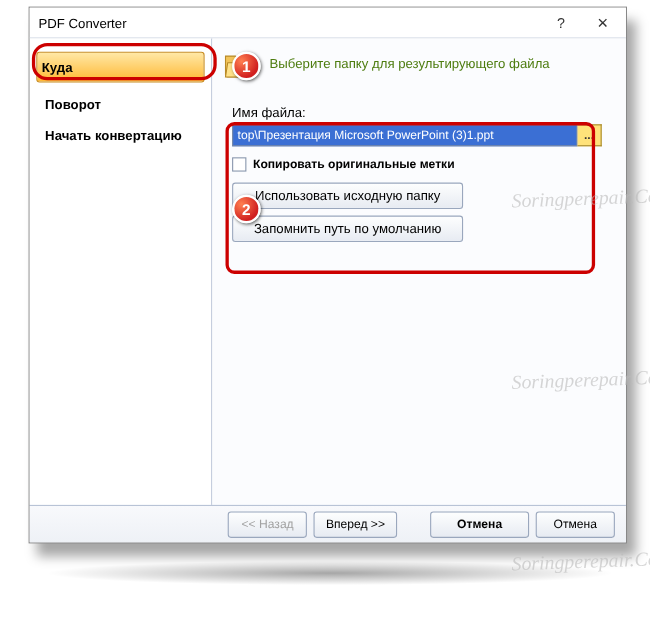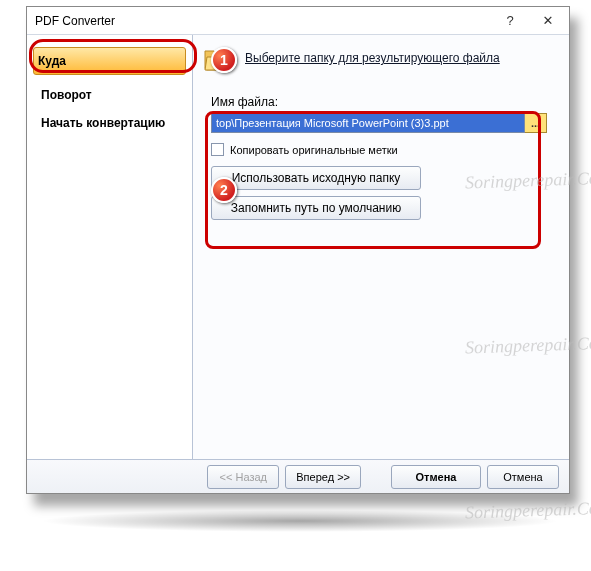--- a/index.html
+++ b/index.html
@@ -103,23 +103,22 @@
   }
   .prompt-row {
     display: flex;
     align-items: center;
     gap: 10px;
     margin-bottom: 18px;
   }
   .folder-icon svg { display:block; }
   .prompt-text {
     font-size: 12px;
-    color: #0f172a;
+    color: #4d7c0f;
     line-height: 1.3;
-    text-decoration: underline;
   }
   
   .file-section {
     padding: 4px 8px 10px 8px;
   }
   .lbl { font-size: 12px; margin-bottom: 4px; }
   .path-row {
     display: flex;
     margin-bottom: 10px;
   }
@@ -147,20 +146,21 @@
     justify-content: center;
     font-weight: bold;
     color: #333;
   }
   .check-row {
     display: flex;
     align-items: center;
     gap: 6px;
     margin-bottom: 10px;
     margin-left: 0px;
+    font-weight: bold;
   }
   .checkbox {
     width: 13px;
     height: 13px;
     background: #fff;
     border: 1px solid #8896ad;
   }
   .btn-stack {
     display: flex;
     flex-direction: column;
@@ -284,21 +284,21 @@
             <path d="M2 6 h9 l3 3 h14 v14 a2 2 0 0 1 -2 2 h-22 a2 2 0 0 1 -2 -2 z" fill="#f2c45a" stroke="#b88a28"></path>
             <path d="M4 12 h26 l-4 13 h-24 z" fill="#ffe28a" stroke="#b88a28"></path>
           </svg>
         </span>
         <div class="prompt-text">Выберите папку для результирующего файла</div>
       </div>
 
       <div class="file-section">
         <div class="lbl">Имя файла:</div>
         <div class="path-row">
-          <div class="path-input">top\Презентация Microsoft PowerPoint (3)3.ppt</div>
+          <div class="path-input">top\Презентация Microsoft PowerPoint (3)1.ppt</div>
           <div class="browse-btn">...</div>
         </div>
         <div class="check-row">
           <div class="checkbox"></div>
           <span>Копировать оригинальные метки</span>
         </div>
         <div class="btn-stack">
           <div class="gbtn">Использовать исходную папку</div>
           <div class="gbtn">Запомнить путь по умолчанию</div>
         </div>

